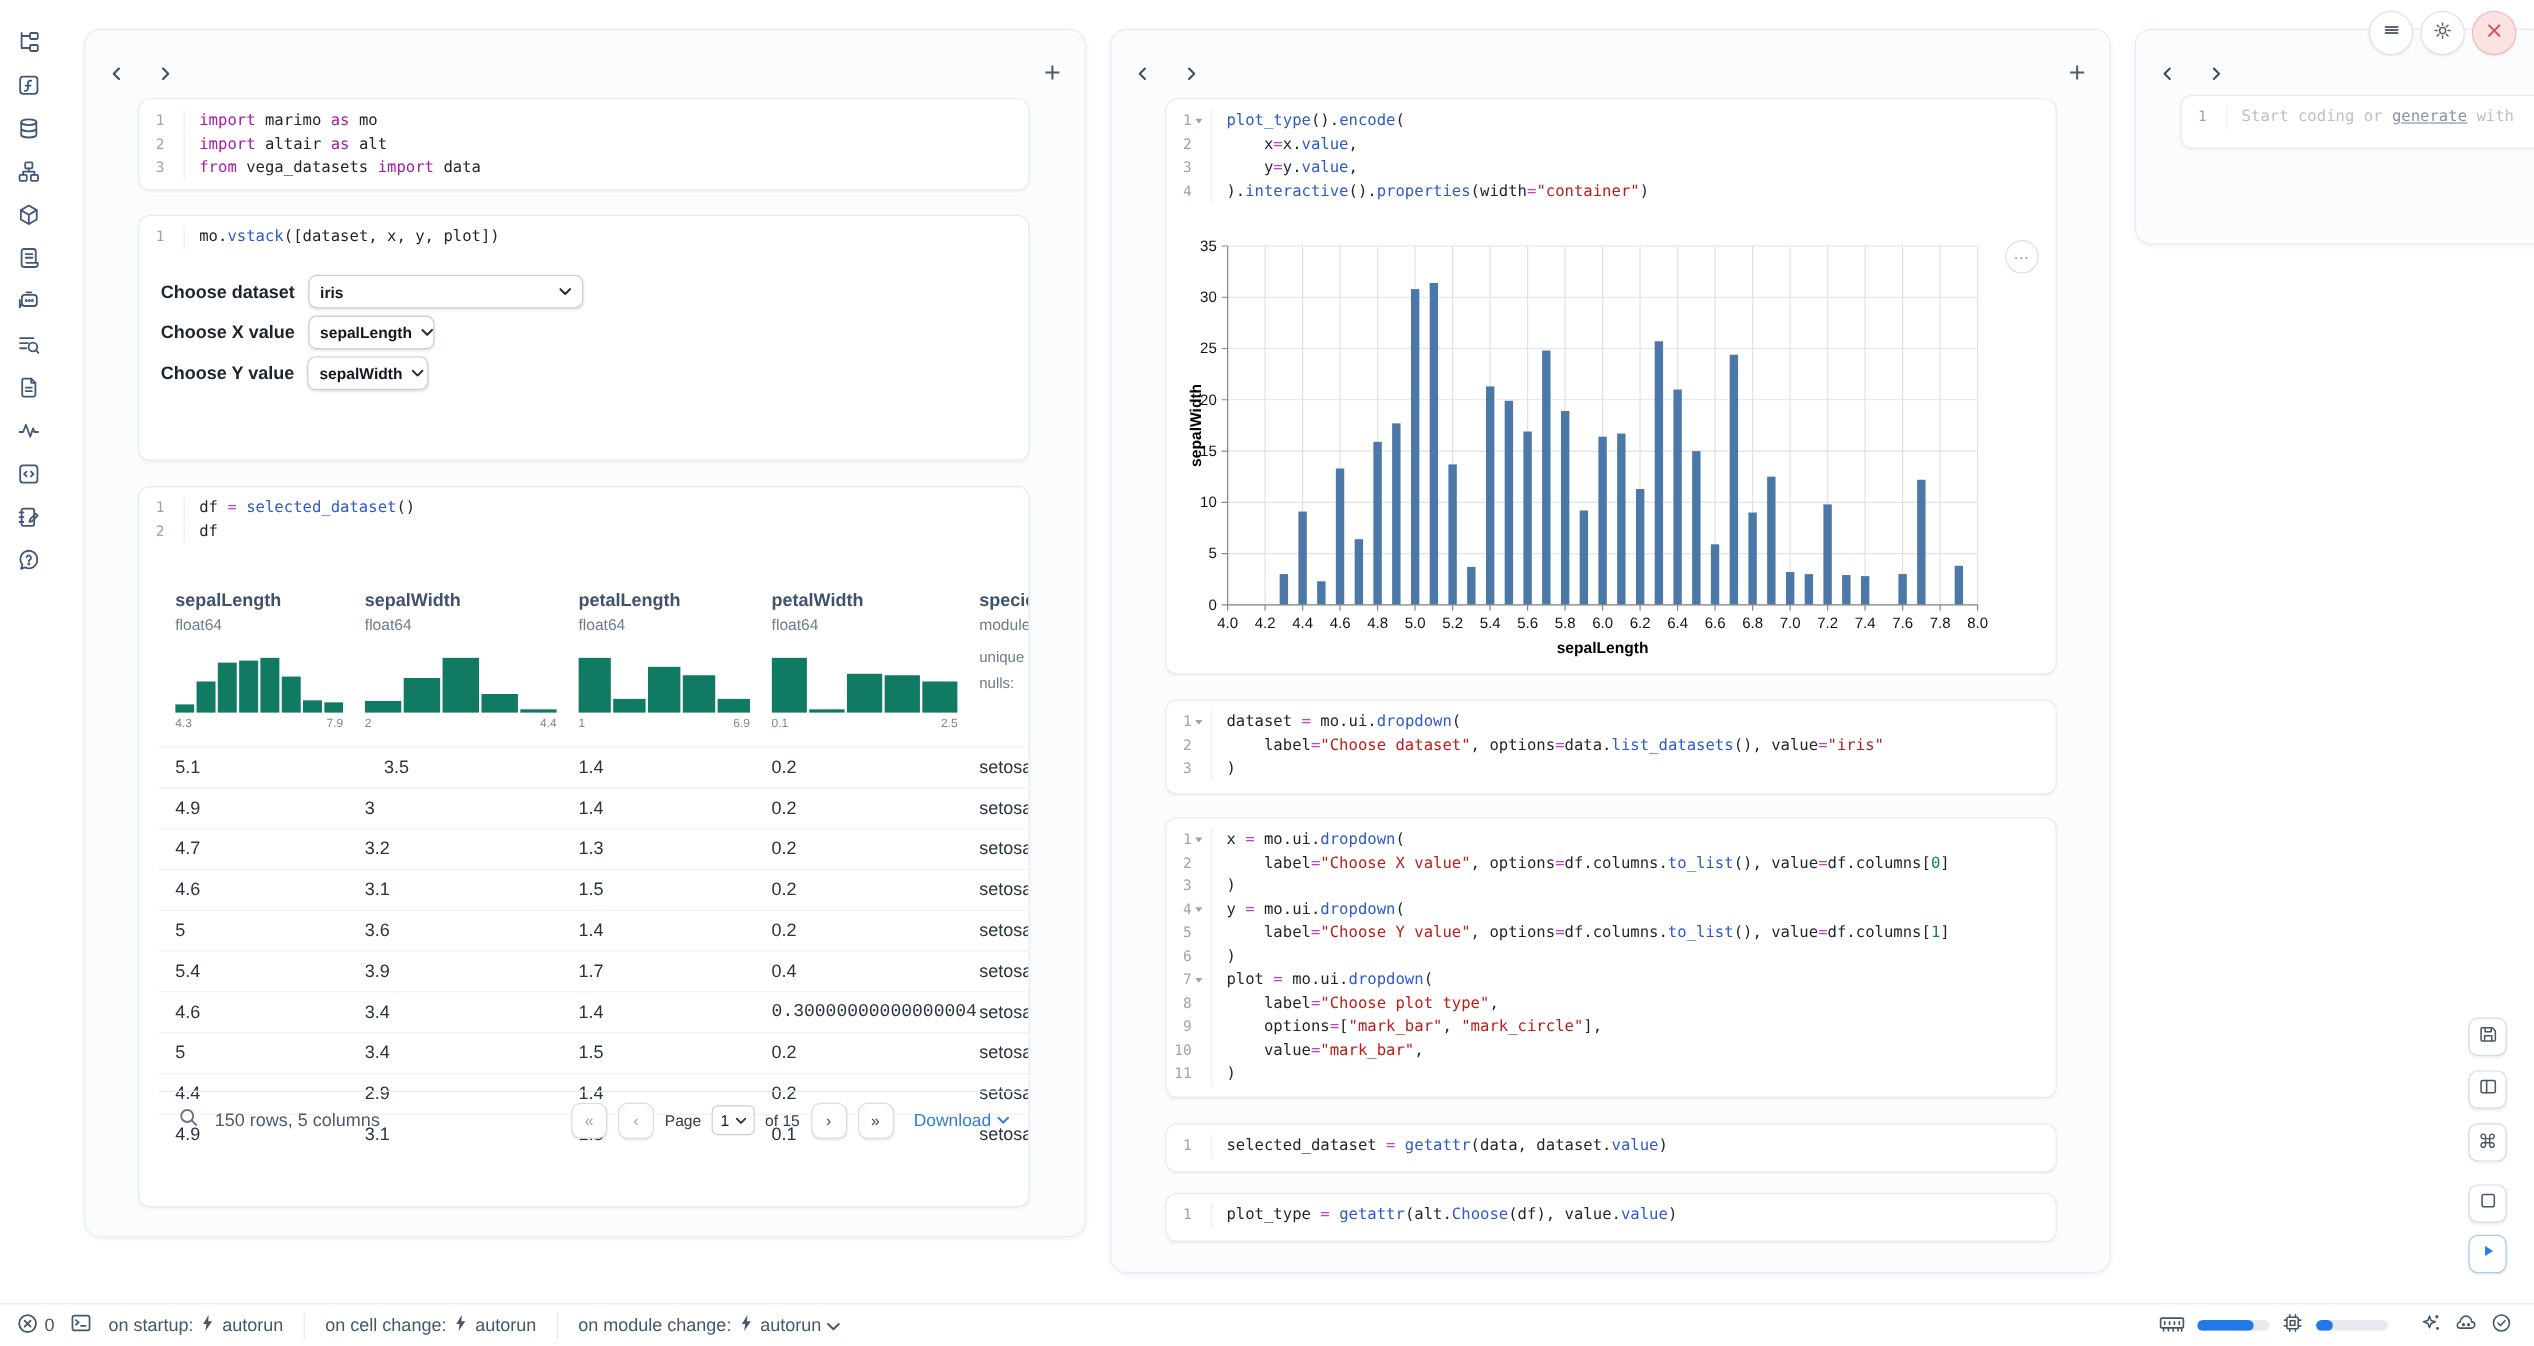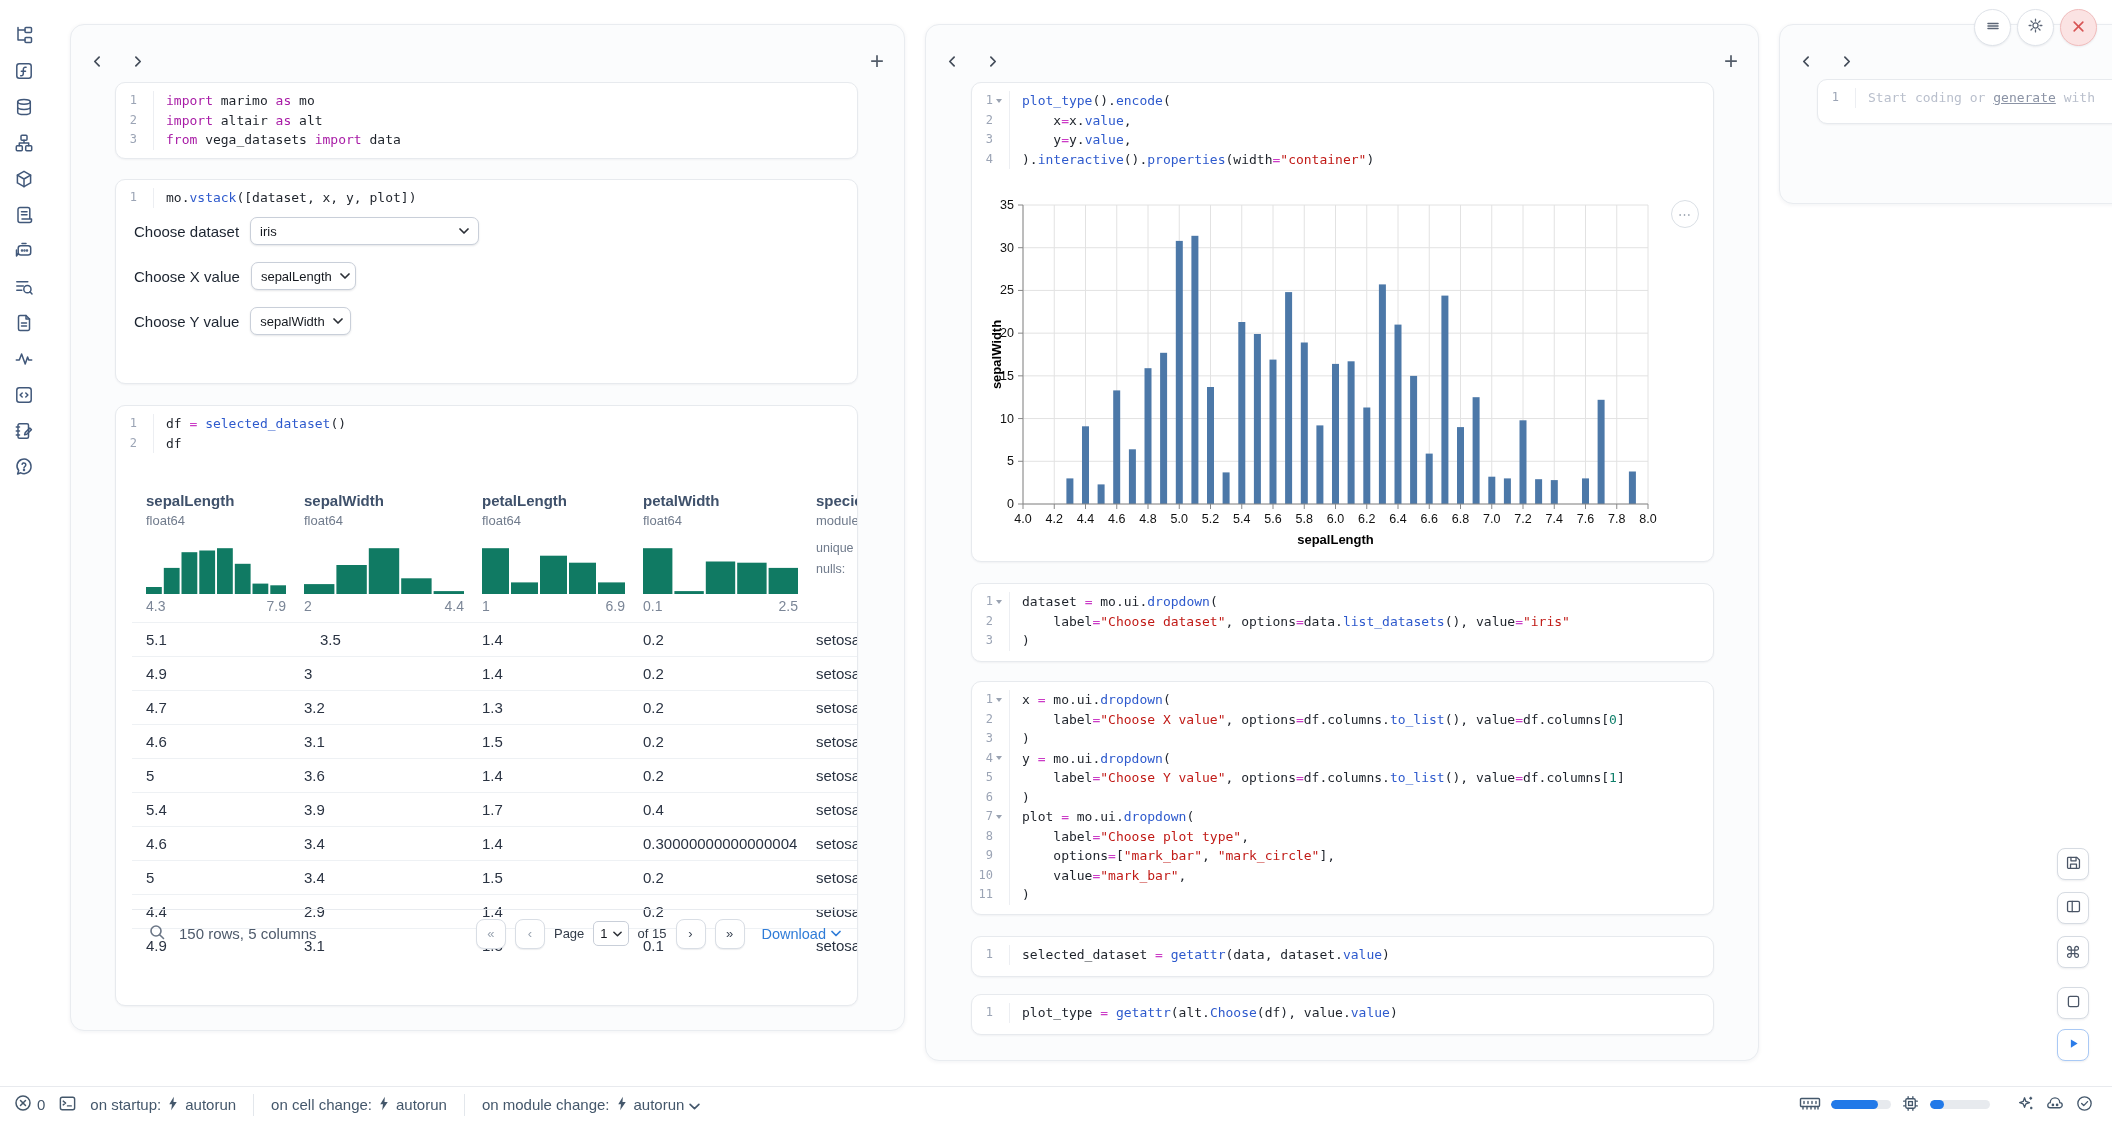--- a/index.html
+++ b/index.html
@@ -40,37 +40,37 @@
       padding-right:7px;color:#9ba4b5;font-size:12px;border-right:1px solid #eceef2;box-sizing:border-box;}
   .fold{width:0;height:0;border-left:3.5px solid transparent;border-right:3.5px solid transparent;
       border-top:4.5px solid #99a2b1;visibility:hidden;}
   .fold.on{visibility:visible;}
   .src{padding-left:12px;white-space:pre;color:#1e232b;}
   .tk-k{color:#a81ca6;}.tk-f{color:#2e5acd;}.tk-s{color:#c11b17;}.tk-e{color:#cb3bc6;}
   .tk-n{color:#0e7f6a;}.tk-p{color:#1e232b;}
   .tk-g{color:#b9bfcc;}.tk-u{color:#8b93a5;text-decoration:underline;}
 
   
-  .ctl{position:absolute;left:18px;top:36px;display:flex;flex-direction:column;gap:15px;}
+  .ctl{position:absolute;left:18px;top:48px;display:flex;flex-direction:column;gap:4px;font-weight:bold;}
   .ctl-row{display:flex;align-items:center;height:30px;}
   .ctl-label{font-size:15px;color:#1c2430;margin-right:11px;}
   .dd{display:inline-flex;align-items:center;justify-content:space-between;border:1px solid #c9cfd9;border-radius:7px;
       background:#fff;box-shadow:0 1px 2px rgba(30,41,59,.12);height:28px;padding:0 9px;font-size:13px;color:#15191f;
       gap:8px;box-sizing:border-box;cursor:pointer;}
   .dd svg{stroke:#2b2f36;stroke-width:1.7;fill:none;stroke-linecap:round;stroke-linejoin:round;flex:none;}
 
   
   .tbl{position:absolute;left:16px;right:0;top:72px;bottom:48px;overflow:hidden;}
   .thead{position:absolute;left:0;top:0;right:0;height:144px;}
   .col{position:absolute;top:0;}
   .col .cname{font-size:15px;font-weight:bold;color:#3f516b;margin-top:14px;white-space:nowrap;}
   .col .ctype{font-size:13px;color:#707b8c;margin-top:4px;white-space:nowrap;}
   .col .chist{margin-top:8px;display:block;}
   .col .cmeta{font-size:12.5px;color:#707b8c;margin-top:10px;line-height:21px;white-space:nowrap;}
-  .col .crange{display:flex;justify-content:space-between;font-size:14px;color:#7b8697;margin-top:4px;}
+  .col .crange{display:flex;justify-content:space-between;font-size:10px;color:#7b8697;margin-top:4px;}
   .rows{position:absolute;left:0;right:0;top:144px;}
   .tr{position:relative;height:33px;border-top:1px solid #eef1f4;}
   .td{position:absolute;top:0;line-height:33px;font-size:15px;color:#2a3342;white-space:nowrap;}
   .tfoot{position:absolute;left:0;right:0;bottom:0;height:48px;border-top:1px solid #e8ebef;
       display:flex;align-items:center;padding:0 16px;gap:9px;box-sizing:border-box;}
   .tfoot .summary{font-size:15px;color:#4e5a6b;margin-left:4px;}
   .pg{width:28px;height:28px;border:1px solid #d9dee5;border-radius:8px;background:#fff;box-shadow:0 1px 1px rgba(30,41,59,.08);
       display:flex;align-items:center;justify-content:center;font-size:13px;color:#3c4655;cursor:pointer;}
   .pg.dis{color:#9aa4b1;}
   .pglabel{font-size:13px;color:#333c49;}
@@ -415,21 +415,21 @@
               <span class="td" style="left: 14px;">5.4</span>
               <span class="td" style="left: 172px;">3.9</span>
               <span class="td" style="left: 350px;">1.7</span>
               <span class="td" style="left: 511px;">0.4</span>
               <span class="td" style="left: 684px;">setosa</span>
             </div>
             <div class="tr">
               <span class="td" style="left: 14px;">4.6</span>
               <span class="td" style="left: 172px;">3.4</span>
               <span class="td" style="left: 350px;">1.4</span>
-              <span class="td" style="left: 511px;">0.30000000000000004</span>
+              <span class="td" style="left: 511px; font-family: Liberation Mono, monospace;">0.30000000000000004</span>
               <span class="td" style="left: 684px;">setosa</span>
             </div>
             <div class="tr">
               <span class="td" style="left: 14px;">5</span>
               <span class="td" style="left: 172px;">3.4</span>
               <span class="td" style="left: 350px;">1.5</span>
               <span class="td" style="left: 511px;">0.2</span>
               <span class="td" style="left: 684px;">setosa</span>
             </div>
             <div class="tr">

